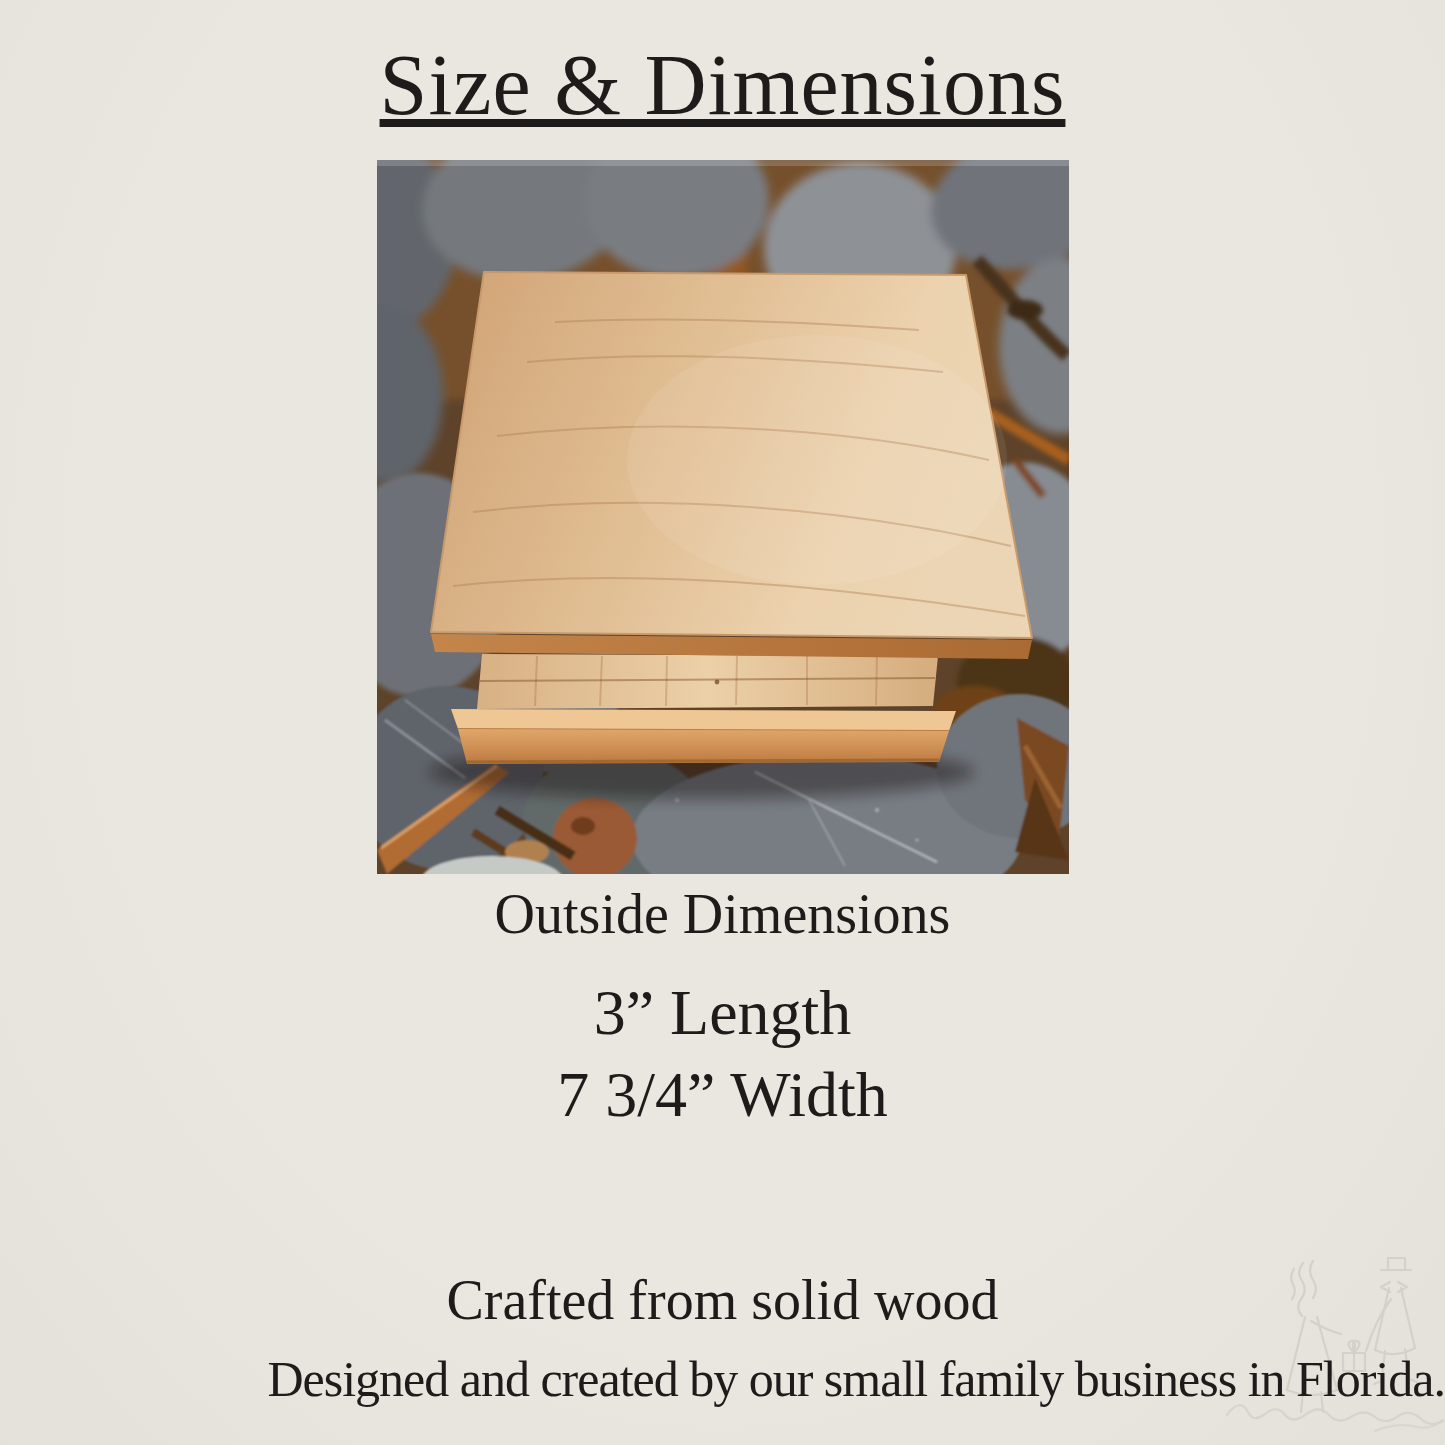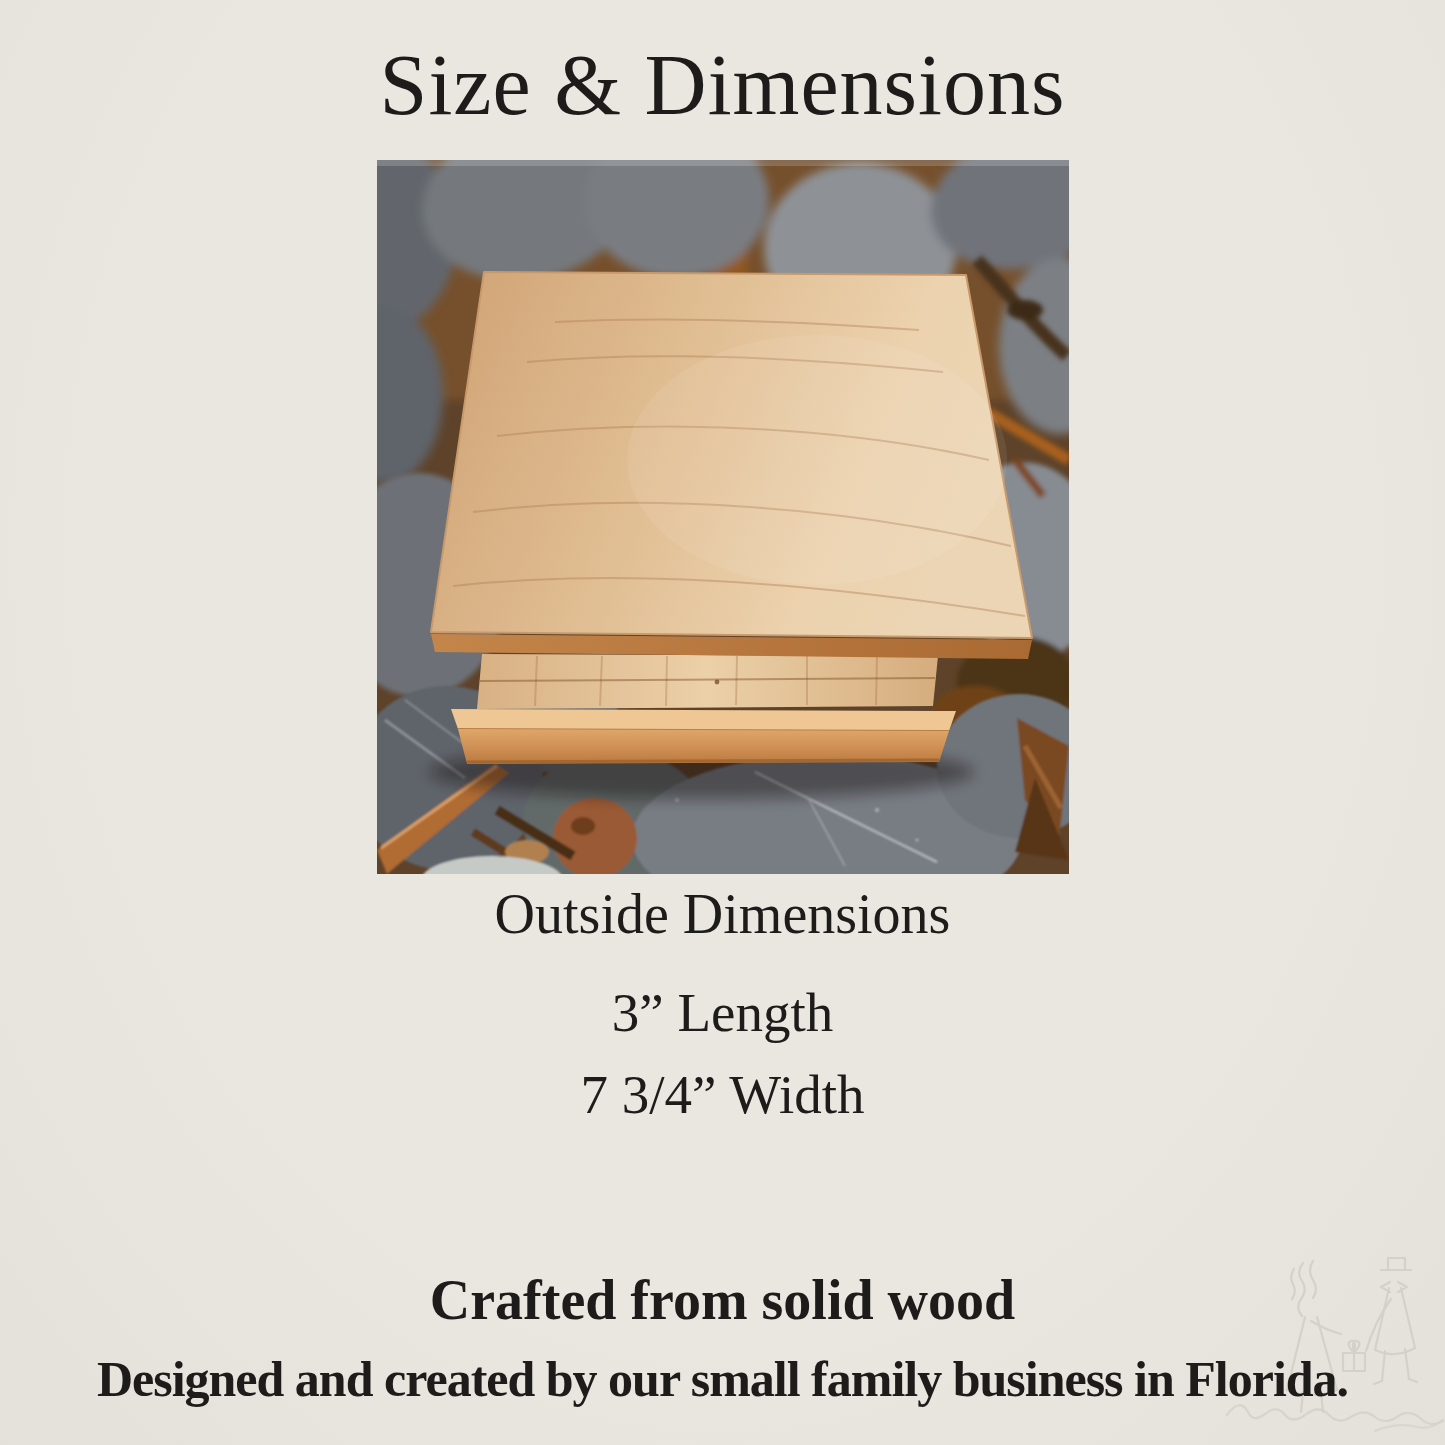--- a/index.html
+++ b/index.html
@@ -6,44 +6,45 @@
   body{
     width:1445px;height:1445px;position:relative;overflow:hidden;
     background:radial-gradient(ellipse at 50% 38%, var(--bg) 0%, var(--bg) 60%, #e4e1da 100%);
     font-family:"Liberation Serif", serif;
     color:var(--ink);
   }
   .title{
     position:absolute;top:42px;left:0;width:100%;margin:0;
     text-align:center;font-size:86px;font-weight:400;line-height:1;
     letter-spacing:1px;
+    text-decoration:underline;
   }
   .photo{
     position:absolute;left:377px;top:160px;width:692px;height:714px;margin:0;
     box-shadow:0 0 0 1px rgba(255,255,255,.35) inset;
   }
   .photo svg{display:block;width:692px;height:714px;}
   .od-heading{
     position:absolute;top:886px;left:0;width:100%;margin:0;
     text-align:center;font-size:56px;font-weight:400;line-height:1;
   }
   .dims{
     position:absolute;top:972px;left:0;width:100%;
-    text-align:center;font-size:55px;line-height:82px;
+    text-align:center;font-size:64px;line-height:82px;
   }
   .footer-1{
     position:absolute;top:1272px;left:0;width:100%;margin:0;
     text-align:center;font-size:56px;line-height:1;
   }
   .footer-2{
     position:absolute;top:1354px;left:0;width:100%;margin:0;
-    text-align:center;font-size:50px;line-height:1;letter-spacing:-1px;
+    text-align:right;font-size:50px;line-height:1;letter-spacing:-1px;
     white-space:nowrap;
   }
-  .footer-1,.footer-2{z-index:3;font-weight:bold;}
+  .footer-1,.footer-2{z-index:3;}
   .watermark{
     position:absolute;left:1225px;top:1255px;width:220px;height:190px;z-index:1;
   }
   .watermark svg{display:block;width:220px;height:190px;}
   .watermark path,.watermark rect{stroke:var(--watermark);fill:none;stroke-width:2.2;stroke-linecap:round;stroke-linejoin:round;}
 </style>
 </head>
 <body>
 
 <main class="canvas">

